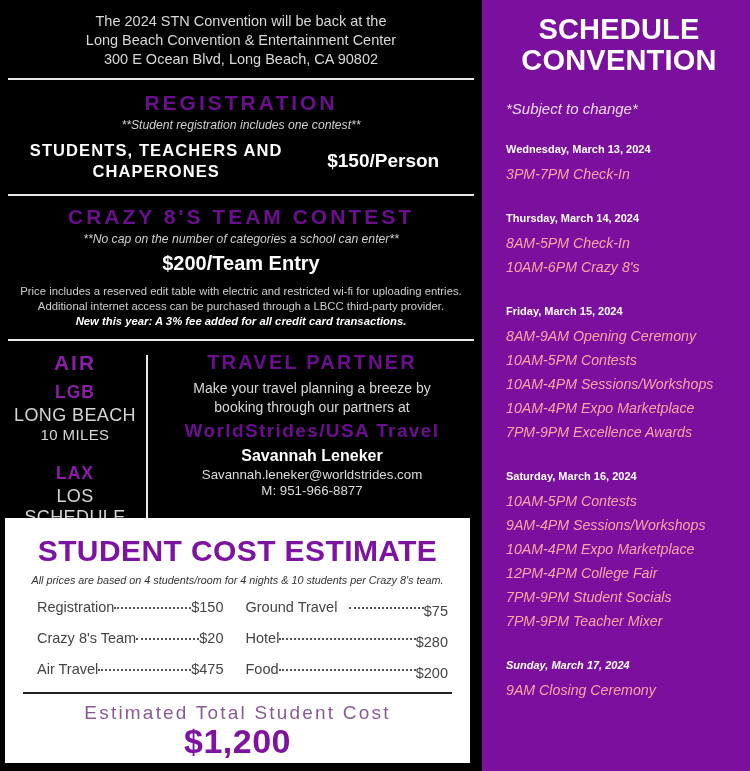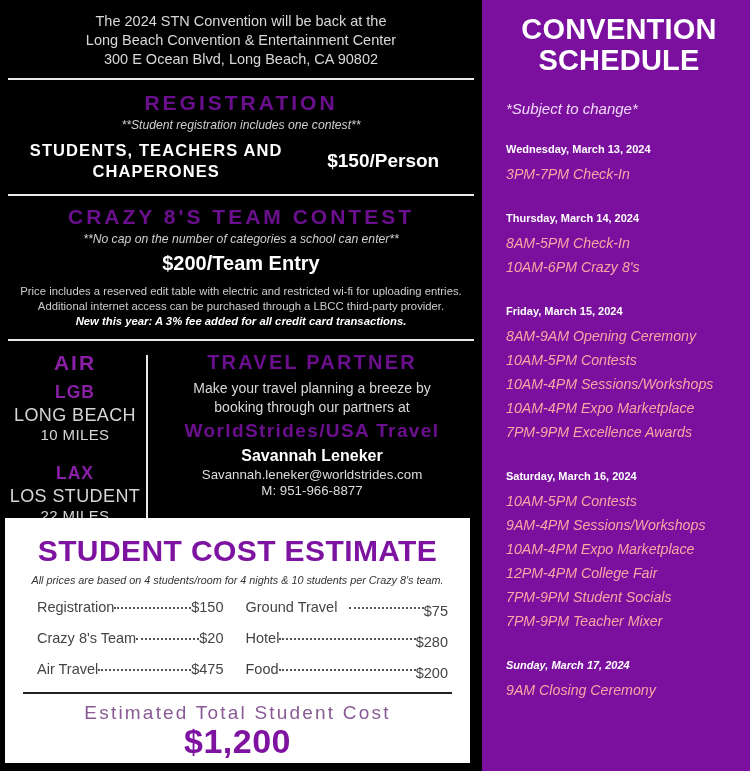--- a/index.html
+++ b/index.html
@@ -204,21 +204,21 @@
     <div class="rule" style="margin-top:10px;"></div>
 
     <div class="travel-wrap">
       <div class="air-col">
         <div class="air-head">AIR</div>
         <div class="air-code">LGB</div>
         <div class="air-city">LONG BEACH</div>
         <div class="air-dist">10 MILES</div>
         <div class="air-gap"></div>
         <div class="air-code">LAX</div>
-        <div class="air-city">LOS STUDENT</div>
+        <div class="air-city">LOS SCHEDULE</div>
         <div class="air-dist">22 MILES</div>
       </div>
 
       <div class="vdivider"></div>
 
       <div class="partner-col">
         <div class="partner-head">TRAVEL PARTNER</div>
         <div class="partner-text">
           <span>Make your travel planning a breeze by</span><br>
           <span>booking through our partners at</span>
@@ -274,22 +274,22 @@
       </div>
     </div>
 
     <div class="total-rule"></div>
     <div class="total-label">Estimated Total Student Cost</div>
     <div class="total-value">$1,200</div>
   </div>
 
   <div class="right">
     <div class="sched-title">
+      <div>SCHEDULE</div>
       <div>CONVENTION</div>
-      <div>SCHEDULE</div>
     </div>
     <div class="sched-sub">*Subject to change*</div>
 
     <div class="day">
       <div class="day-name">Wednesday, March 13, 2024</div>
       <div class="event">3PM-7PM Check-In</div>
     </div>
 
     <div class="day">
       <div class="day-name">Thursday, March 14, 2024</div>

